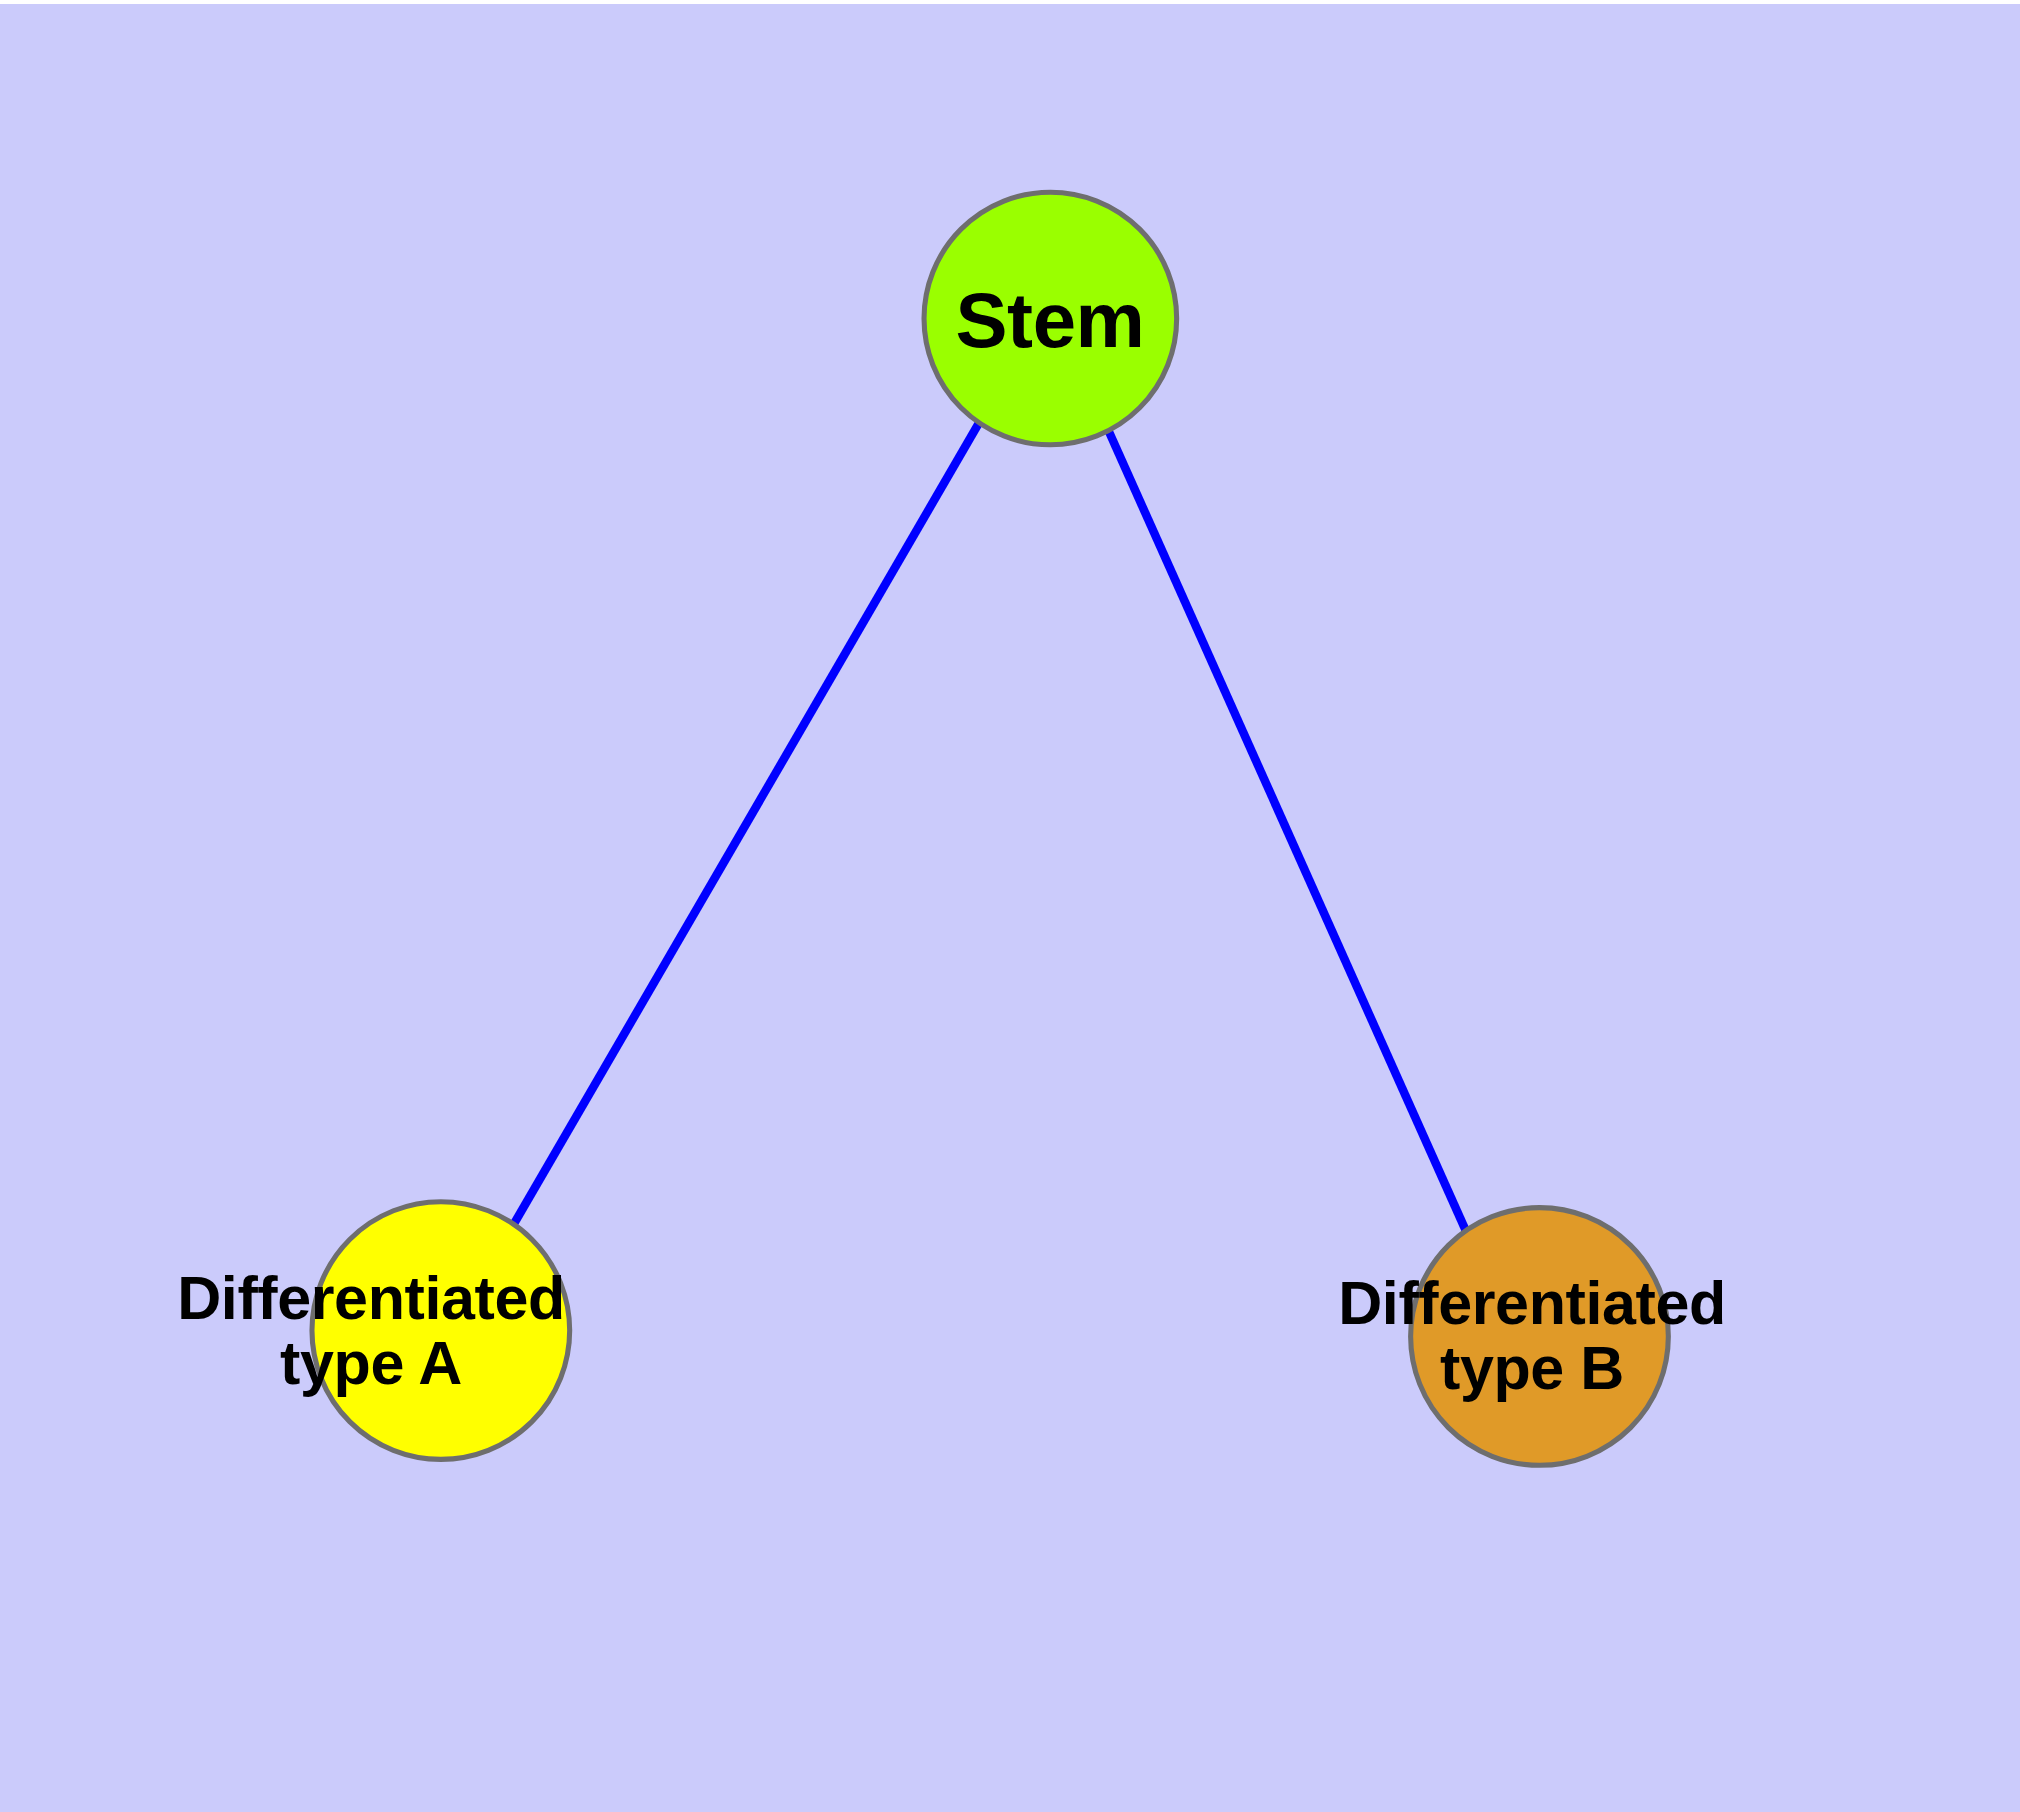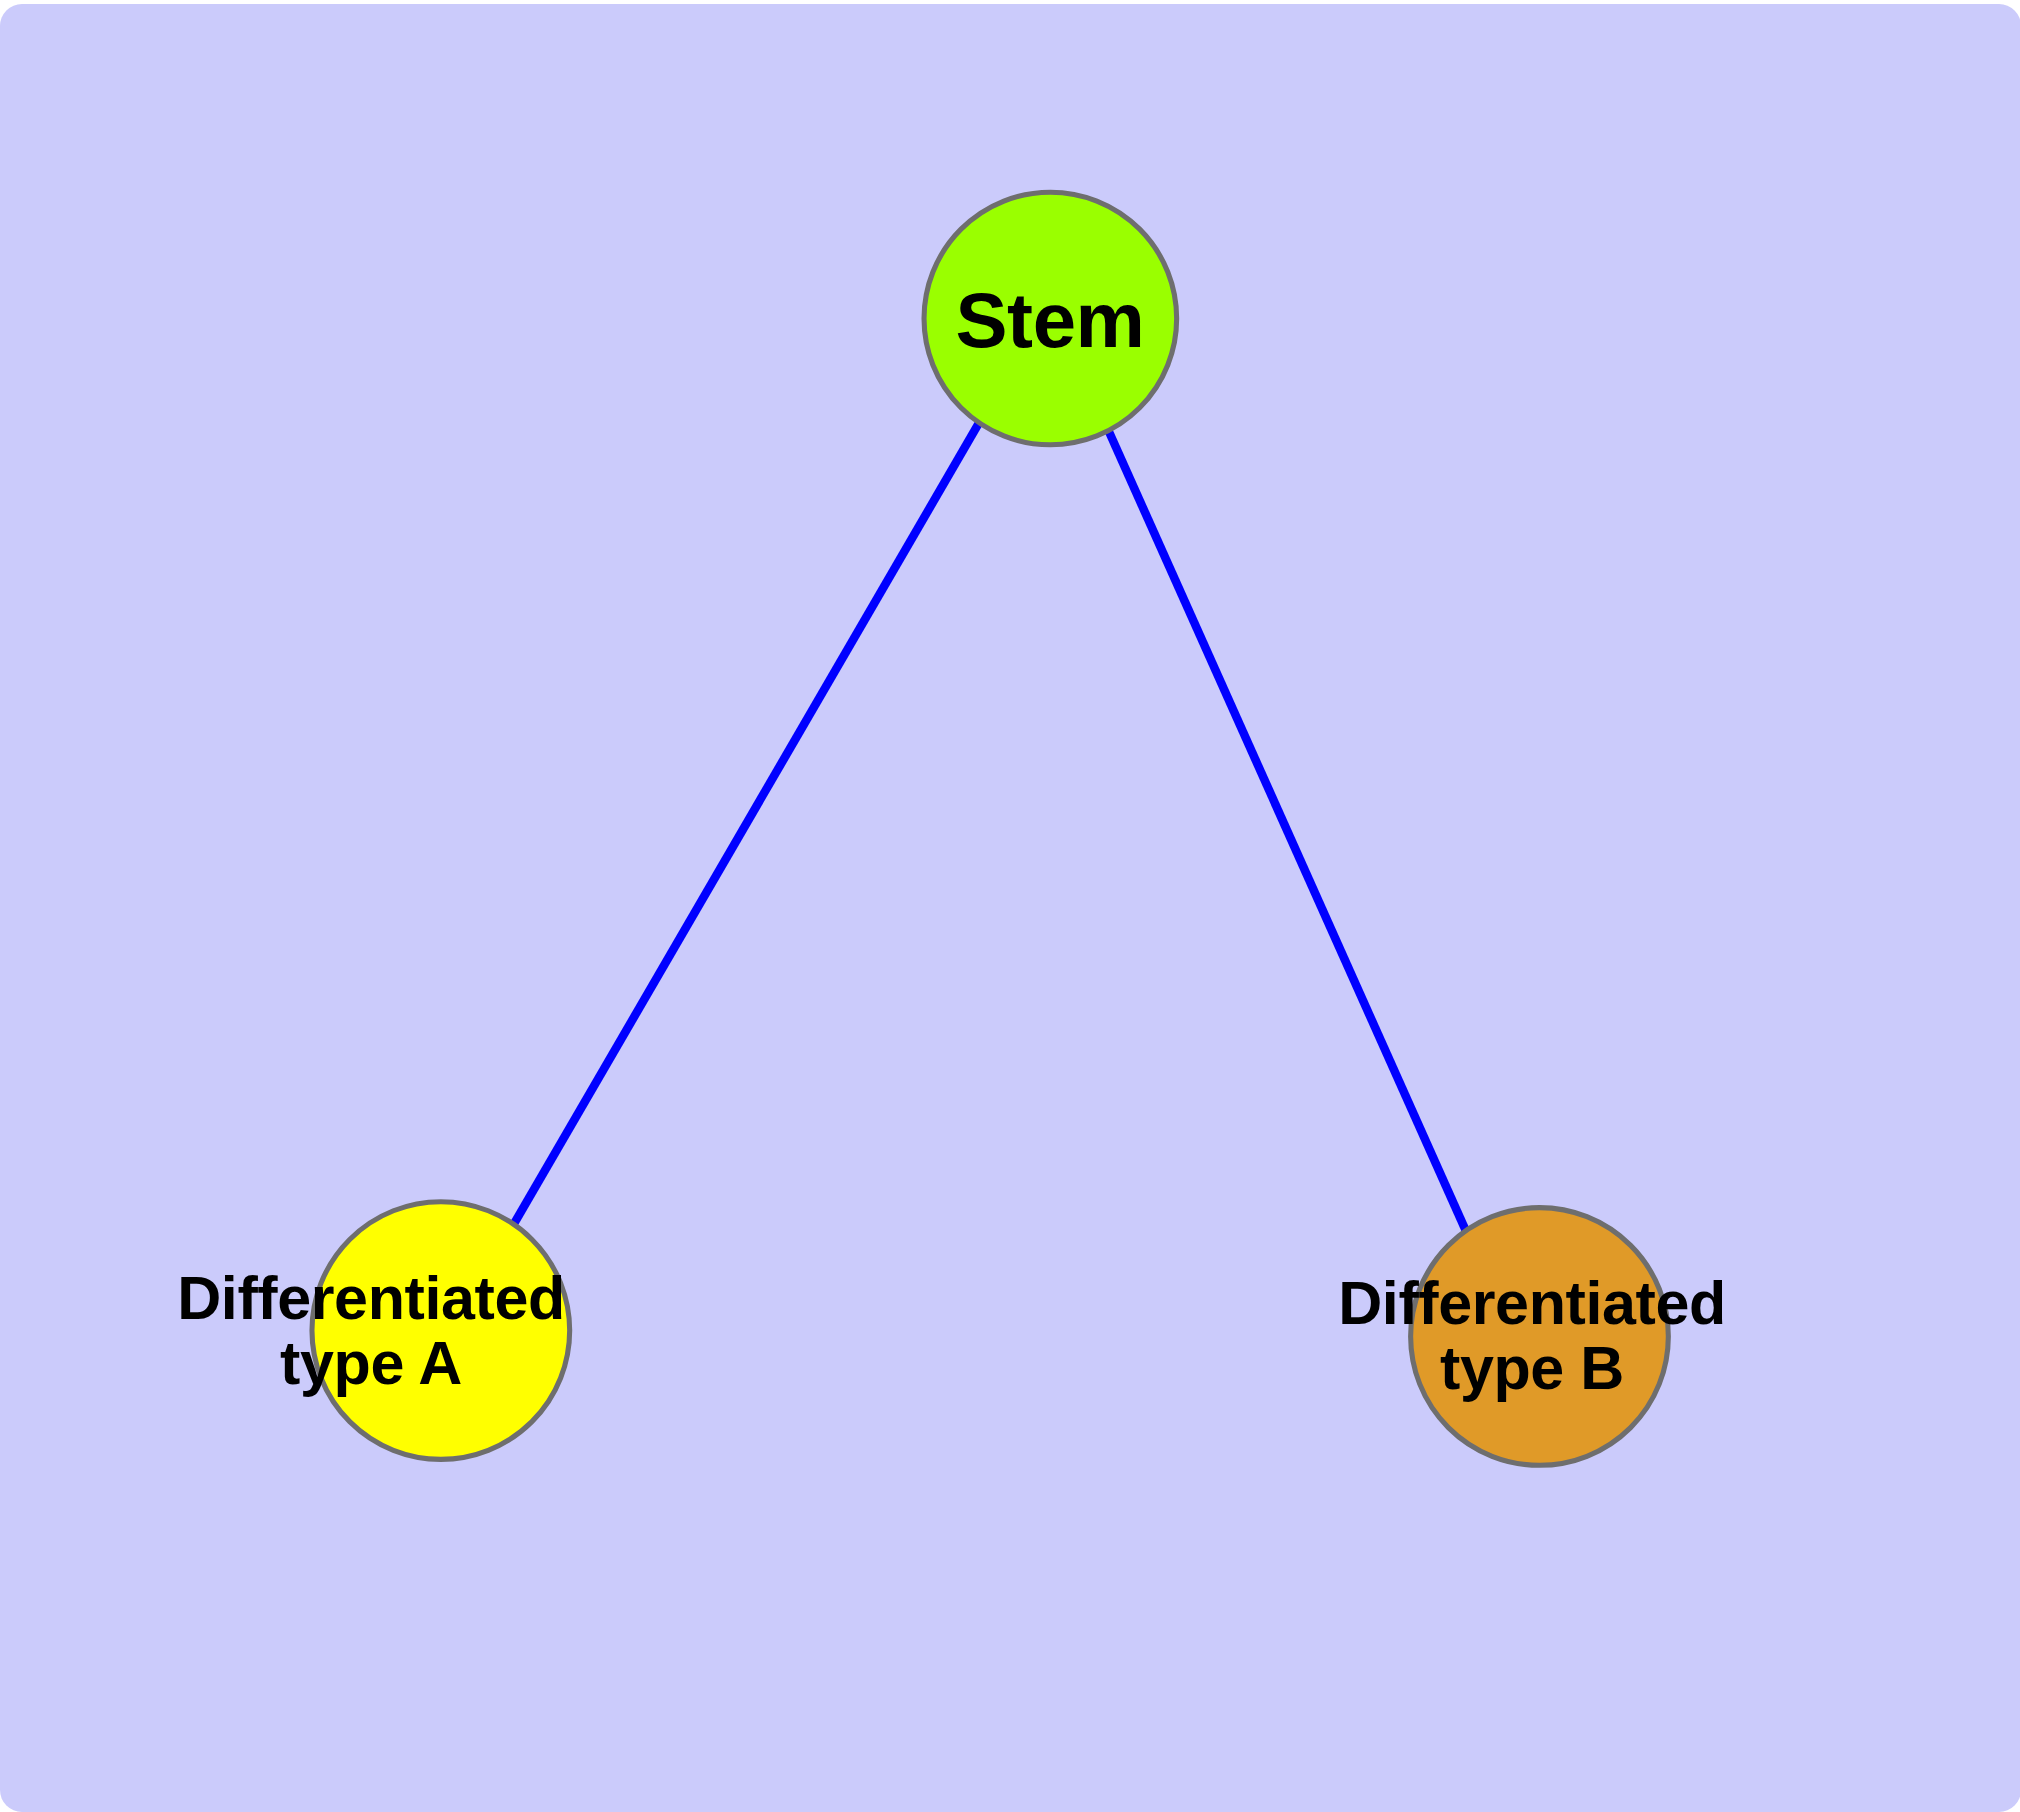--- a/index.html
+++ b/index.html
@@ -66,21 +66,21 @@
   #label-type-b {
     font-size: 61px;
     left: 1532px;
     top: 1332px;
   }
 </style>
 </head>
 <body>
 
 <div id="canvas" style="width: 2021px; height: 1812px;">
-  <div id="plot-area" style="background: rgb(203, 203, 251); border-radius: 22px;">
+  <div id="plot-area" style="background: rgb(203, 203, 251);">
 
     <svg id="graph-svg" viewBox="0 0 2384 2133" preserveAspectRatio="none" xmlns="http://www.w3.org/2000/svg">
         <g>
           <line class="edge-line" x1="1155" y1="494" x2="604" y2="1443" stroke="#0000ff" stroke-width="10"></line>
           <line class="edge-line" x1="1303" y1="493" x2="1729" y2="1447" stroke="#0000ff" stroke-width="10"></line>
         </g>
         <g>
           <circle class="node-circle" cx="1239" cy="371" r="149" fill="#9aff00" stroke="#6e6e6e" stroke-width="6"></circle>
           <circle class="node-circle" cx="520" cy="1565" r="152" fill="#ffff00" stroke="#6e6e6e" stroke-width="6"></circle>
           <circle class="node-circle" cx="1816" cy="1572" r="152" fill="#e09a28" stroke="#6e6e6e" stroke-width="6"></circle>

